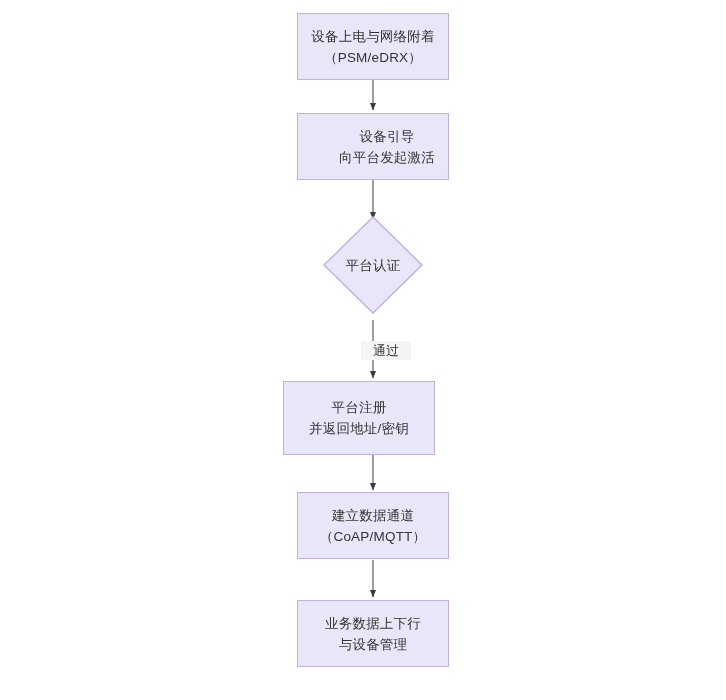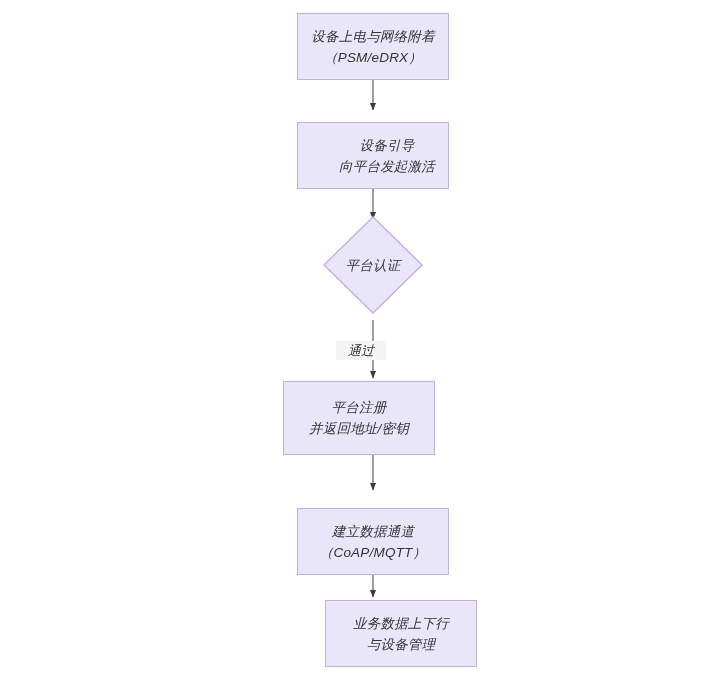--- a/index.html
+++ b/index.html
@@ -15,21 +15,20 @@
     overflow: hidden;
     font-family: "Liberation Sans", "DejaVu Sans", sans-serif;
   }
 
   #diagram-canvas {
     position: absolute;
     left: 0;
     top: 0;
     width: 726px;
     height: 700px;
-    font-style: italic;
   }
 
   .edge-layer {
     position: absolute;
     left: 0;
     top: 0;
     width: 726px;
     height: 700px;
     pointer-events: none;
   }
@@ -106,42 +105,42 @@
     <line x1="373" y1="455" x2="373" y2="490" stroke="#4d4d4d" stroke-width="1.1" marker-end="url(#arrowhead)"></line>
 
     <line x1="373" y1="560" x2="373" y2="597" stroke="#4d4d4d" stroke-width="1.1" marker-end="url(#arrowhead)"></line>
   </svg>
 
   <div class="node node-process" style="left:297px; top:13px;">
     <div class="node-label">设备上电与网络附着
 （PSM/eDRX）</div>
   </div>
 
-  <div class="node node-process" style="left:297px; top:122px;padding-left:28px;">
+  <div class="node node-process" style="left:297px; top:113px;padding-left:28px;">
     <div class="node-label">设备引导
 向平台发起激活</div>
   </div>
 
   <div class="node node-decision" style="left:323px; top:216px;">
     <svg class="diamond-shape" width="100" height="98" viewBox="0 0 100 98" xmlns="http://www.w3.org/2000/svg">
       <polygon points="50,1 99,49 50,97 1,49" fill="#eae6fa" stroke="#c3aee0" stroke-width="1.4"></polygon>
     </svg>
     <div class="node-label">平台认证</div>
   </div>
 
-  <div class="edge-label" style="left:336px; top:341px; width:44px;">通过</div>
+  <div class="edge-label" style="left:361px; top:341px; width:44px;">通过</div>
 
   <div class="node node-process" style="left:283px; top:381px; height:74px;">
     <div class="node-label">平台注册
 并返回地址/密钥</div>
   </div>
 
-  <div class="node node-process" style="left:297px; top:508px;">
+  <div class="node node-process" style="left:297px; top:492px;">
     <div class="node-label">建立数据通道
 （CoAP/MQTT）</div>
   </div>
 
-  <div class="node node-process" style="left:297px; top:600px;margin-left:28px;">
+  <div class="node node-process" style="left:297px; top:600px;">
     <div class="node-label">业务数据上下行
 与设备管理</div>
   </div>
 
 </div>
 
 </body></html>

